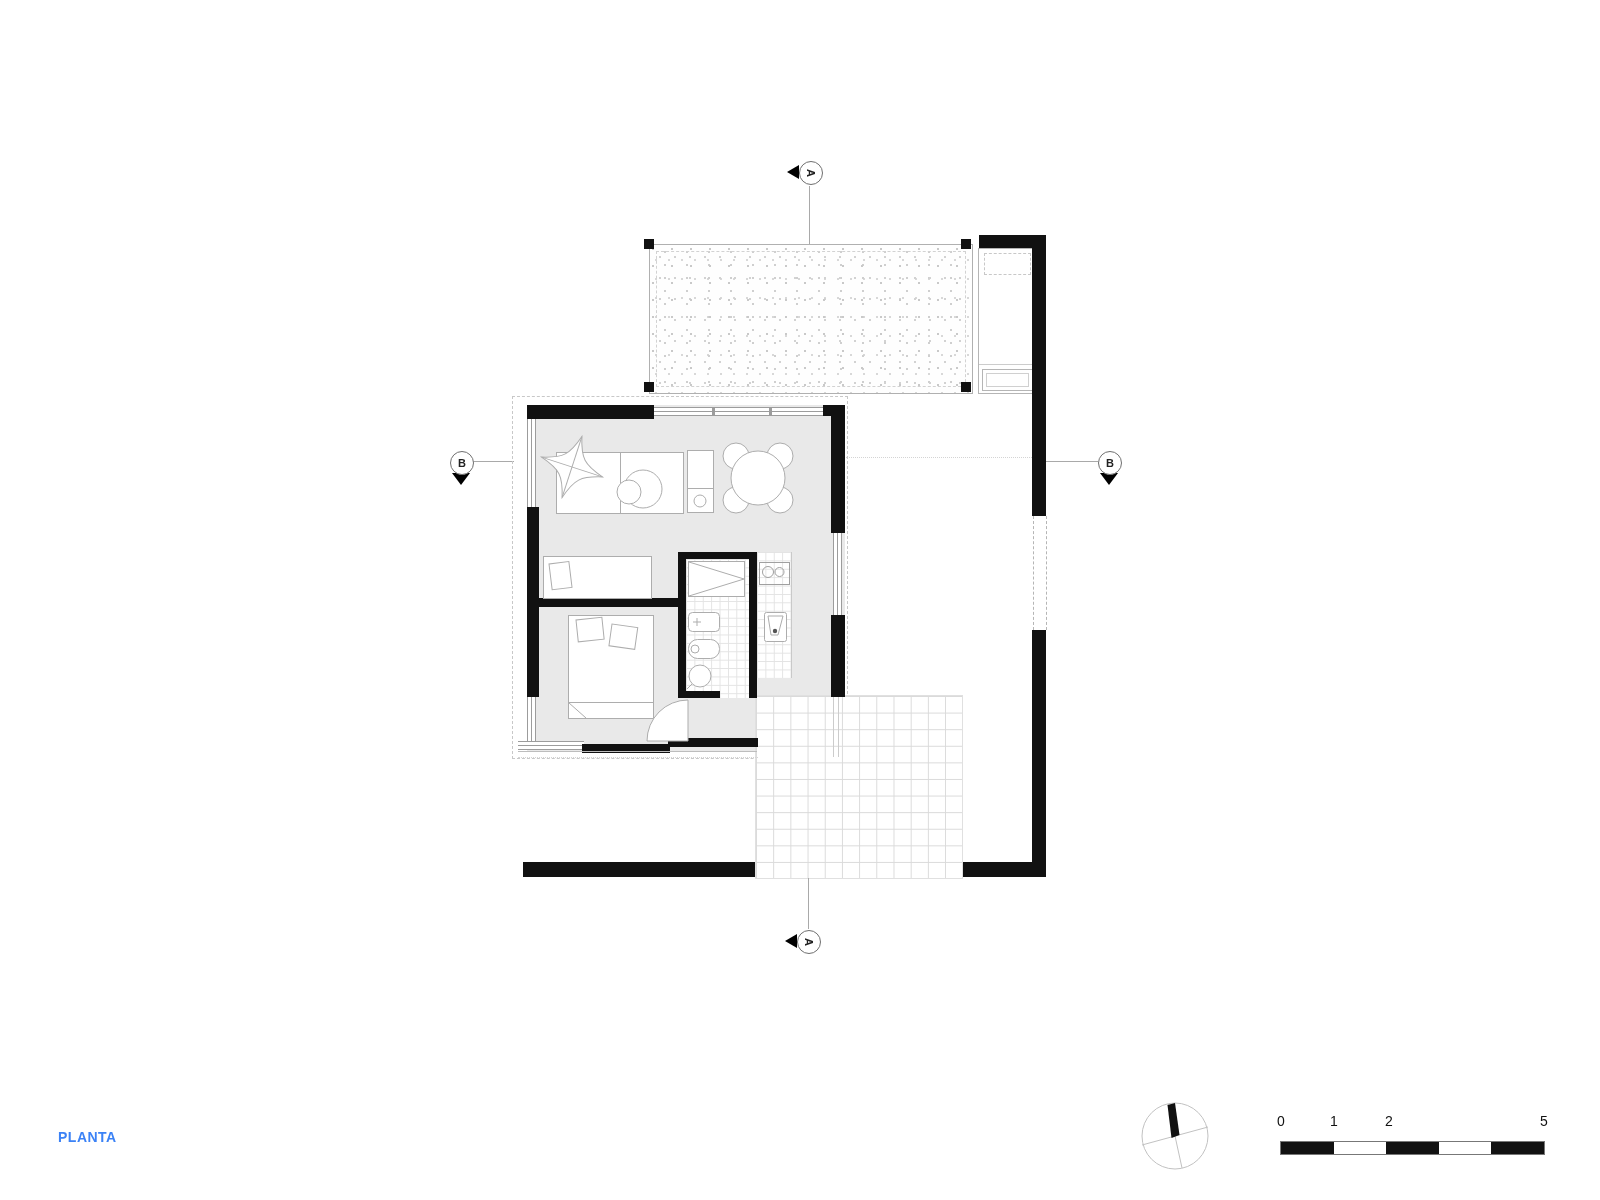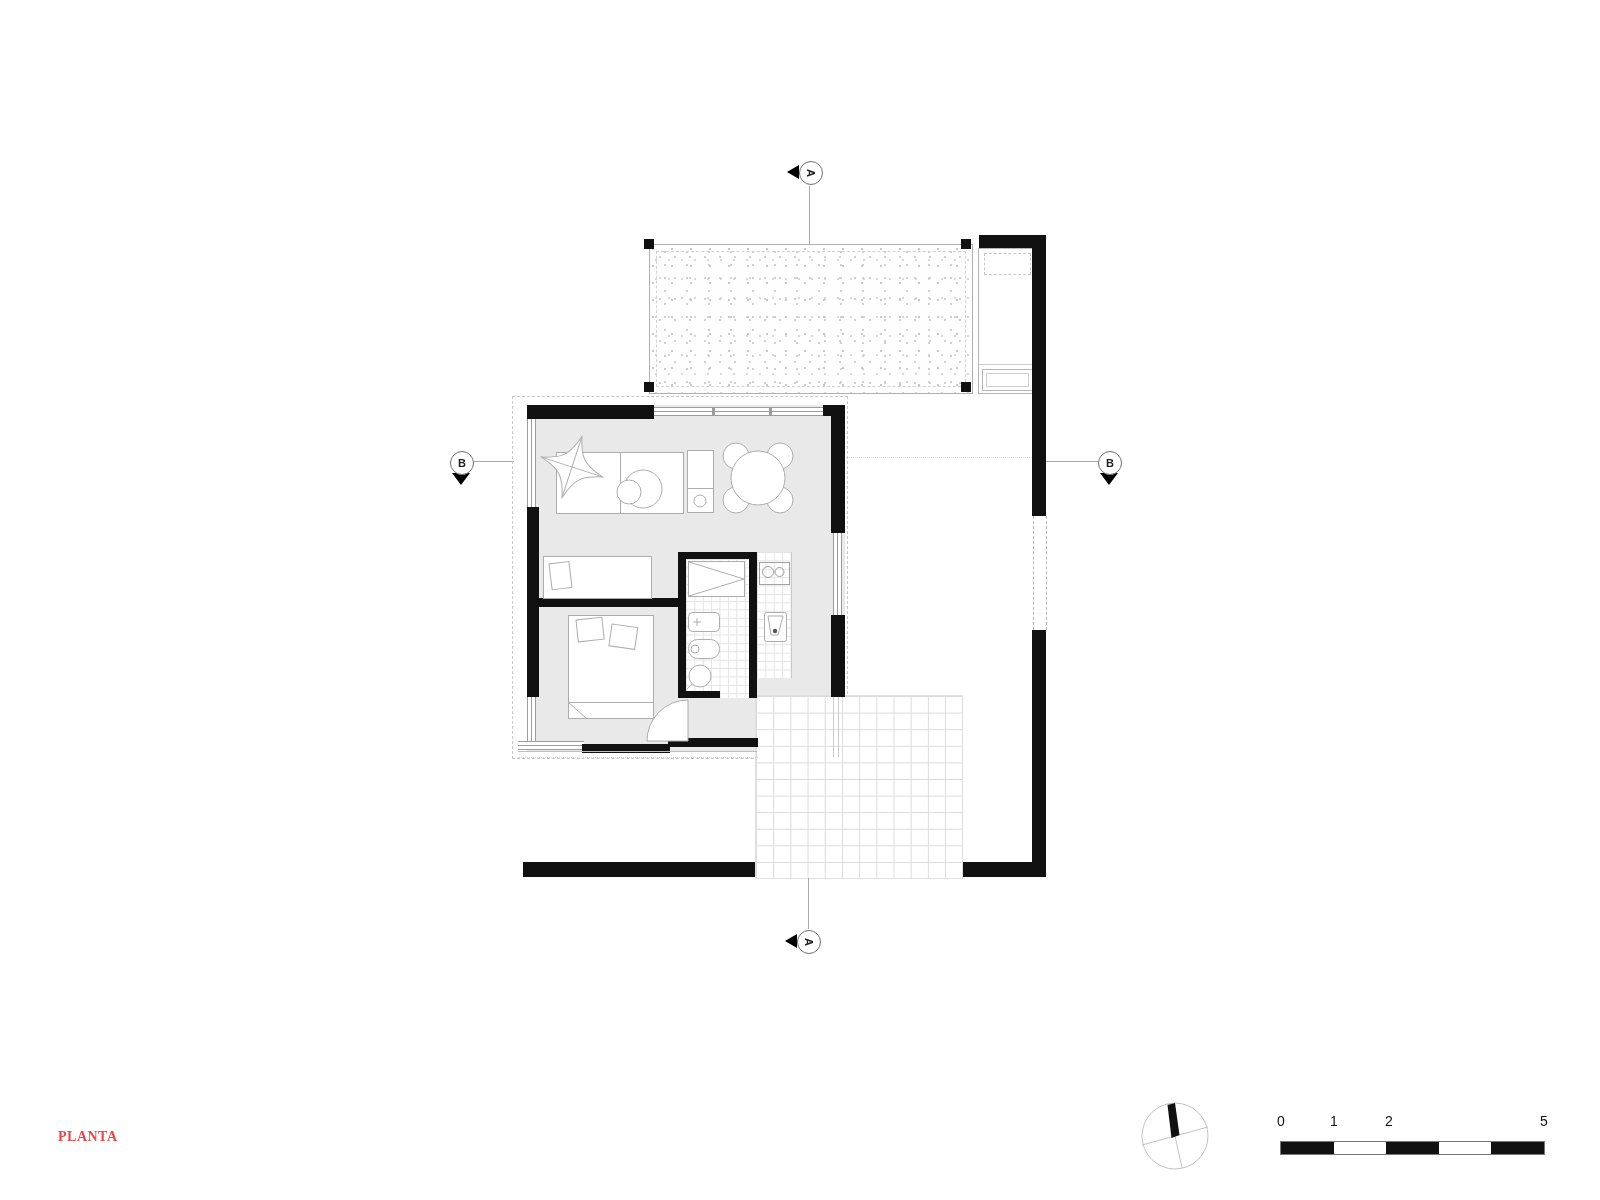--- a/index.html
+++ b/index.html
@@ -53,21 +53,21 @@
   .tri-left{position:absolute;width:0;height:0;z-index:5;
     border-top:7px solid transparent;border-bottom:7px solid transparent;border-right:12px solid #000;}
   .tri-down{position:absolute;width:0;height:0;z-index:5;
     border-left:9px solid transparent;border-right:9px solid transparent;border-top:12px solid #000;}
   
   #scalebar{position:absolute;left:1280px;top:1141px;width:263px;height:12px;
     border:1px solid #777;display:flex;background:#fff;}
   #scalebar .seg{flex:1 1 0;}
   #scalebar .seg.b{background:#111;}
   .scale-num{position:absolute;top:1113px;font-size:14px;color:#111;transform:translateX(-50%);}
-  #plan-title{position:absolute;left:58px;top:1129px;font-size:14px;font-weight:bold;letter-spacing:.5px;color:#ef4444;font-family:Liberation Serif, serif;}
+  #plan-title{position:absolute;left:58px;top:1129px;font-size:14px;font-weight:bold;letter-spacing:.5px;color:#3b82f6;}
 </style>
 </head>
 <body>
 
 <div id="canvas">
 
   <div class="line-v" style="left:809px;top:186px;height:58px;"></div>
   <div class="tri-left" style="left:787px;top:165px;"></div>
   <div class="marker-circle" style="left:799px;top:161px;">
     <span class="rot90">A</span>

